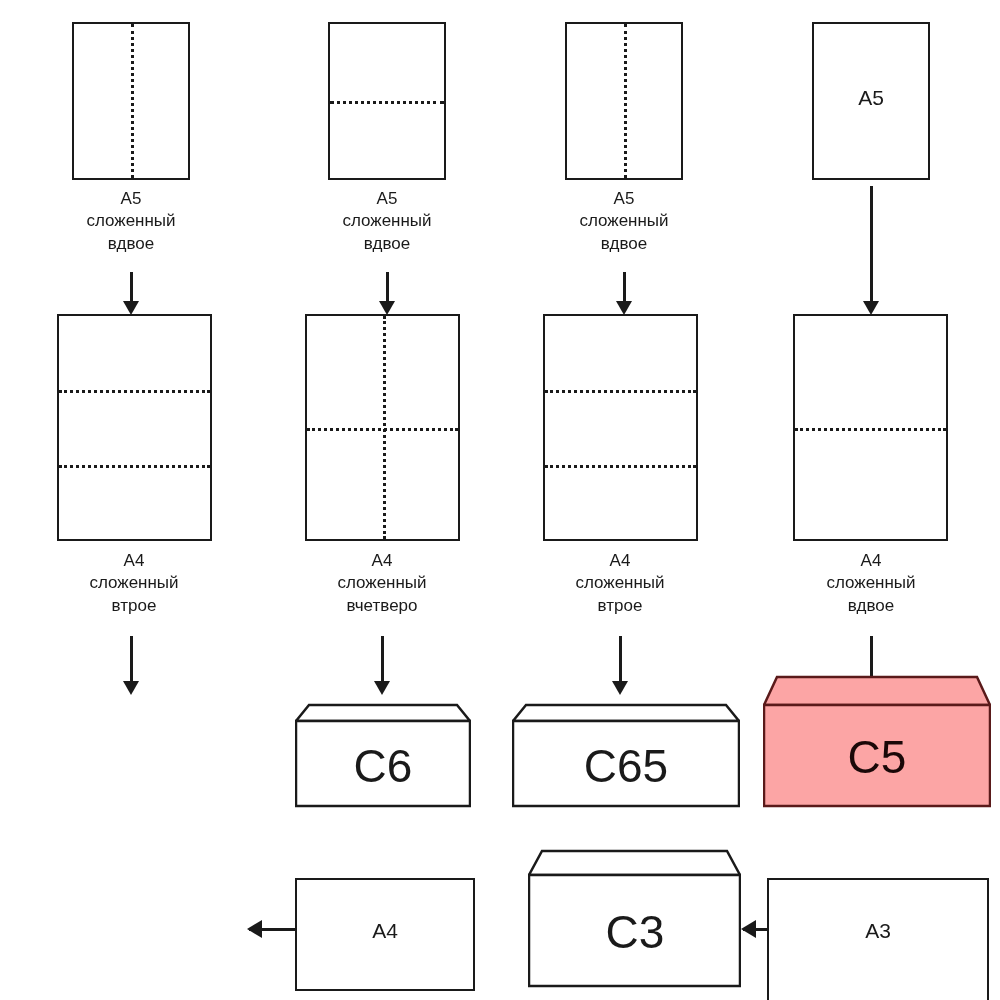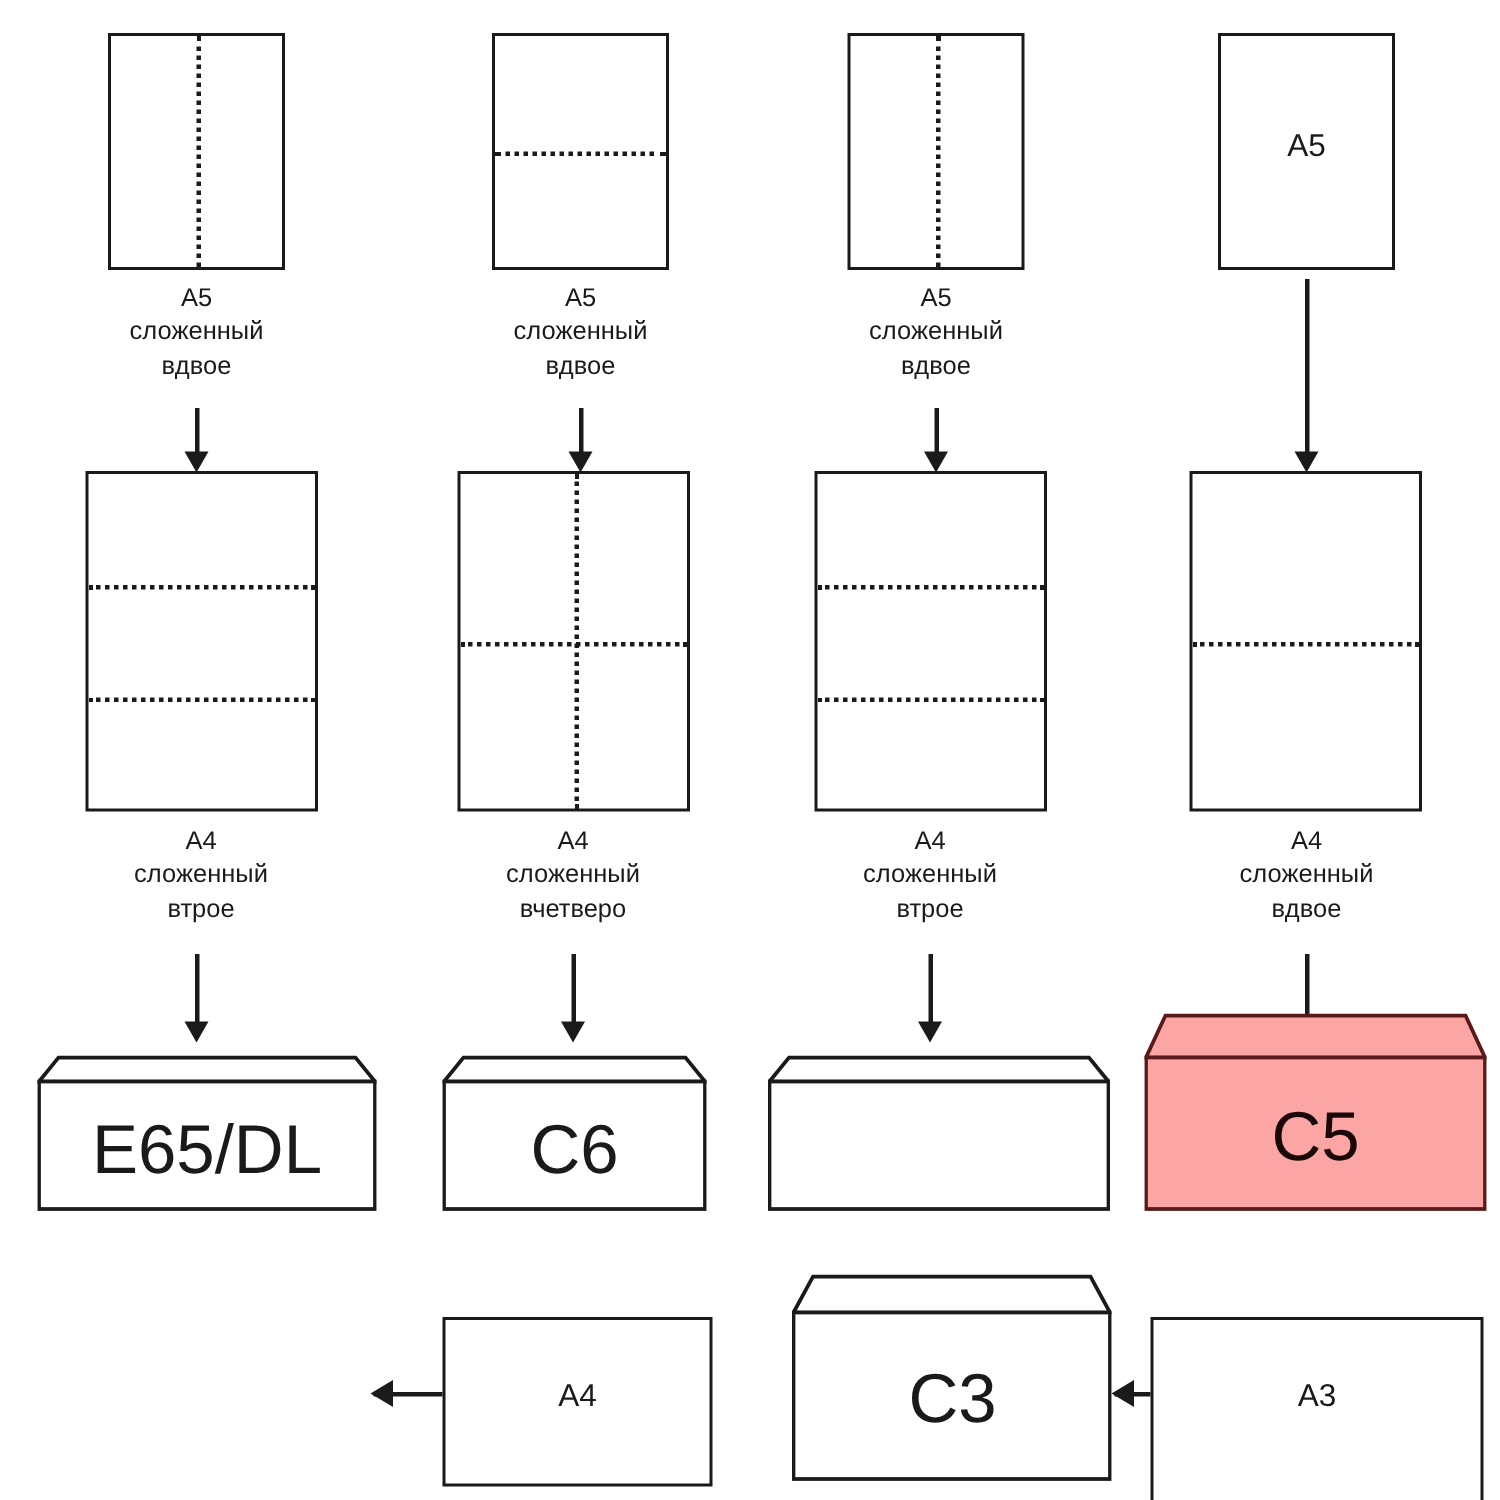--- a/index.html
+++ b/index.html
@@ -201,41 +201,35 @@
     <div class="fold-h" style="top:50%;"></div>
   </div>
   <div class="caption" style="left:791px; top:550px; width:160px;">A4
 сложенный
 вдвое</div>
   <div class="arrow-down" style="left:871px; top:636px; height:58px;">
     <div class="shaft" style="height:46px;"></div>
     <div class="head"></div>
   </div>
 
-  <div class="envelope" style="left:25px; top:692px; width:226px; height:116px;">
-    <svg width="226" height="116" viewBox="0 0 226 116">
-      <polygon points="14,13 212,13 225,29 1,29" fill="#ffffff" stroke="#1a1a1a" stroke-width="2.5" stroke-linejoin="miter"></polygon>
-      <rect x="1" y="29" width="224" height="85" fill="#ffffff" stroke="#1a1a1a" stroke-width="2.5"></rect>
-    </svg>
-    <div class="env-label" style="top:47px;">E65/DL</div>
-  </div>
 
   <div class="envelope" style="left:295px; top:692px; width:176px; height:116px;">
     <svg width="176" height="116" viewBox="0 0 176 116">
       <polygon points="14,13 162,13 175,29 1,29" fill="#ffffff" stroke="#1a1a1a" stroke-width="2.5" stroke-linejoin="miter"></polygon>
       <rect x="1" y="29" width="174" height="85" fill="#ffffff" stroke="#1a1a1a" stroke-width="2.5"></rect>
     </svg>
     <div class="env-label" style="top:47px;">C6</div>
   </div>
 
   <div class="envelope" style="left:512px; top:692px; width:228px; height:116px;">
     <svg width="228" height="116" viewBox="0 0 228 116">
       <polygon points="14,13 214,13 227,29 1,29" fill="#ffffff" stroke="#1a1a1a" stroke-width="2.5" stroke-linejoin="miter"></polygon>
       <rect x="1" y="29" width="226" height="85" fill="#ffffff" stroke="#1a1a1a" stroke-width="2.5"></rect>
     </svg>
+    <div class="env-label" style="top:47px;">C65</div>
   </div>
 
   <div class="envelope" style="left:763px; top:675px; width:228px; height:101px;">
     <svg width="228" height="133" viewBox="0 0 228 133">
       <polygon points="14,2 214,2 227,30 1,30" fill="#FCA5A5" stroke="#5a1a1a" stroke-width="2.5" stroke-linejoin="miter"></polygon>
       <rect x="1" y="30" width="226" height="101" fill="#FCA5A5" stroke="#5a1a1a" stroke-width="2.5"></rect>
     </svg>
     <div class="env-label" style="top:55px; color:#1a0808;">C5</div>
   </div>
 

